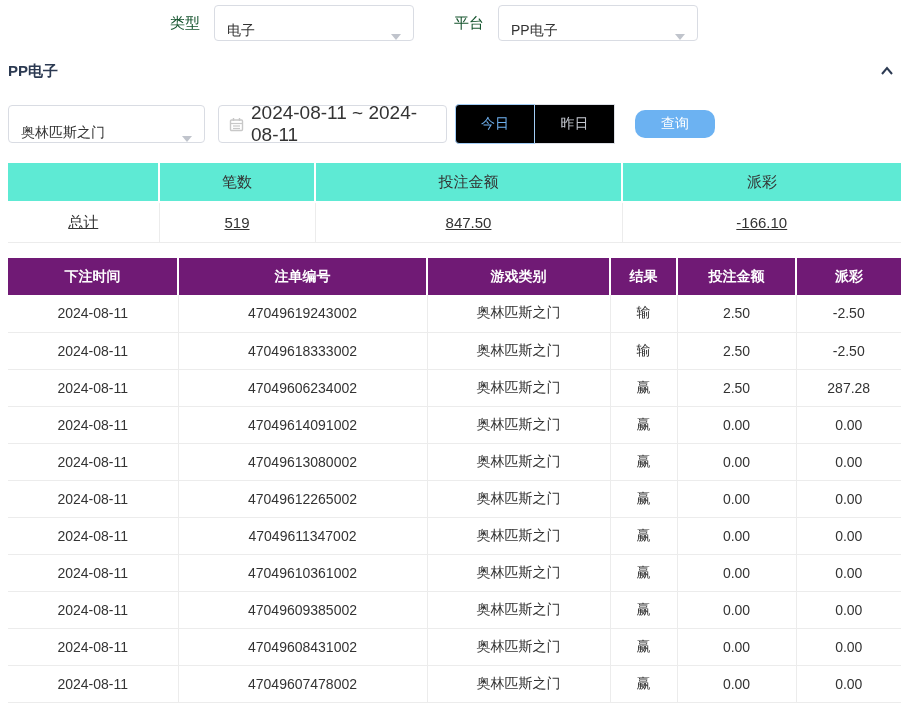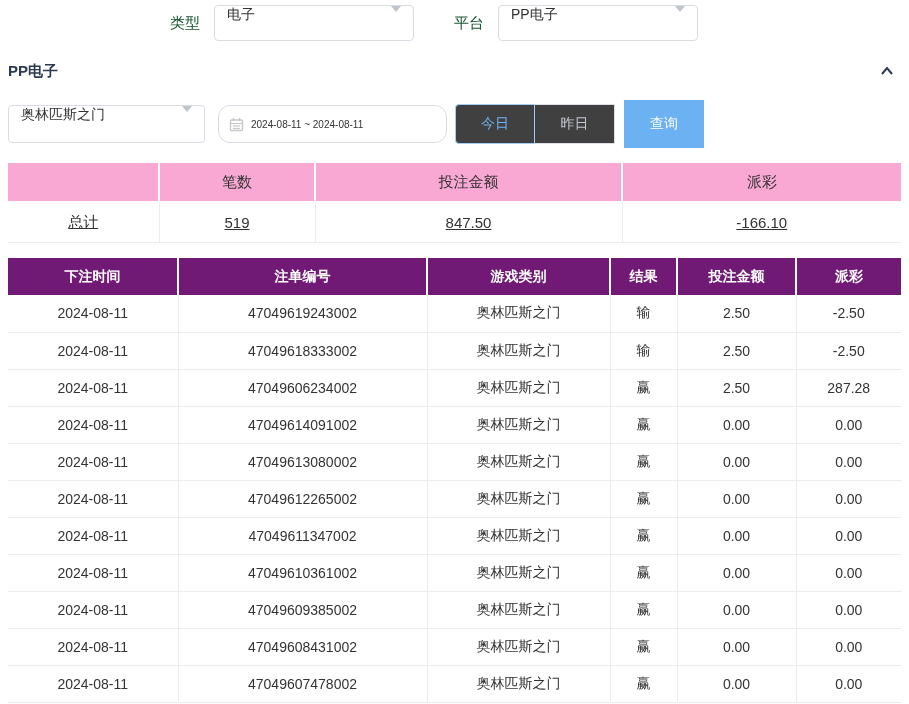--- a/index.html
+++ b/index.html
@@ -5,55 +5,55 @@
   * { margin:0; padding:0; box-sizing:border-box; }
   html,body { width:909px; height:704px; overflow:hidden; background:#fff;
               font-family:"Liberation Sans","DejaVu Sans",sans-serif; color:#333; }
   .page { position:relative; width:909px; height:704px; }
 
   
   .top-filters { position:absolute; top:4px; left:170px; height:38px;
                  display:flex; align-items:center; }
   .lbl { font-size:15px; color:#14532d; margin-right:14px; }
   .lbl2 { margin-left:40px; }
-  .select { display:flex; align-items:flex-start; justify-content:space-between;
+  .select { display:flex; align-items:flex-end; justify-content:space-between;
             width:200px; height:36px; border:1px solid #d9dce3; border-radius:4px;
             padding:0 12px; background:#fff; font-size:14px; color:#333; cursor:pointer; }
   .caret { width:0; height:0; border-left:5px solid transparent;
            border-right:5px solid transparent; border-top:6px solid #c0c4cc; }
 
   
   .section-header { position:absolute; top:58px; left:8px; right:14px; height:26px;
                     display:flex; align-items:center; justify-content:space-between; }
   .section-title { font-size:15px; font-weight:bold; color:#2c3a52; }
   .chev { cursor:pointer; }
 
   
   .filter-row { position:absolute; top:104px; left:8px; height:40px;
                 display:flex; align-items:center; }
   .game-select { width:197px; height:38px; }
   .date-input { display:flex; align-items:center; width:229px; height:38px;
-                border:1px solid #d9dce3; border-radius:12px; padding:0 10px;
-                margin-left:13px; font-size:10px; color:#333; cursor:pointer; }
+                border:1px solid #d9dce3; border-radius:4px; padding:0 10px;
+                margin-left:13px; font-size:19px; color:#333; cursor:pointer; }
   .date-input svg { margin-right:7px; flex:none; }
   .btn-group { display:flex; margin-left:8px; }
-  .qbtn { height:40px; width:80px; background:#404040; border:1px solid #dcdfe6;
+  .qbtn { height:40px; width:80px; background:#000000; border:1px solid #dcdfe6;
           border-left-width:0; font-size:14px; color:#c3c7cf; cursor:pointer;
           font-family:inherit; }
   .qbtn.first { border-left-width:1px; border-radius:4px 0 0 4px; }
   .qbtn.last  { border-radius:0 4px 4px 0; }
   .qbtn.active { color:#6fb1f0; border:1px solid #a3cdf6; }
-  .search-btn { height:48px; width:80px; margin-left:9px; border:none; border-radius:0;
+  .search-btn { height:28px; width:80px; margin-left:20px; border:none; border-radius:10px;
                 background:#6cb2f2; color:#fff; font-size:14px; cursor:pointer;
                 font-family:inherit; }
 
   
   table { border-collapse:collapse; table-layout:fixed; }
   .summary { position:absolute; top:163px; left:8px; width:893px; }
-  .summary th { height:39px; background:#f9a8d4; font-weight:normal; font-size:15px;
+  .summary th { height:39px; background:#5eead4; font-weight:normal; font-size:15px;
                 color:#333; text-align:center; border-right:2px solid #fff;
                 border-bottom:2px solid #fff; }
   .summary th:last-child { border-right:none; }
   .summary td { height:40px; font-size:15px; text-align:center; color:#333;
                 border-right:1px solid #ececec; border-bottom:1px solid #ececec;text-decoration:underline; }
   .summary td:last-child { border-right:none; }
 
   
   .bets { position:absolute; top:258px; left:8px; width:893px; }
   .bets th { height:37px; background:#701a75; color:#fff; font-weight:bold;

